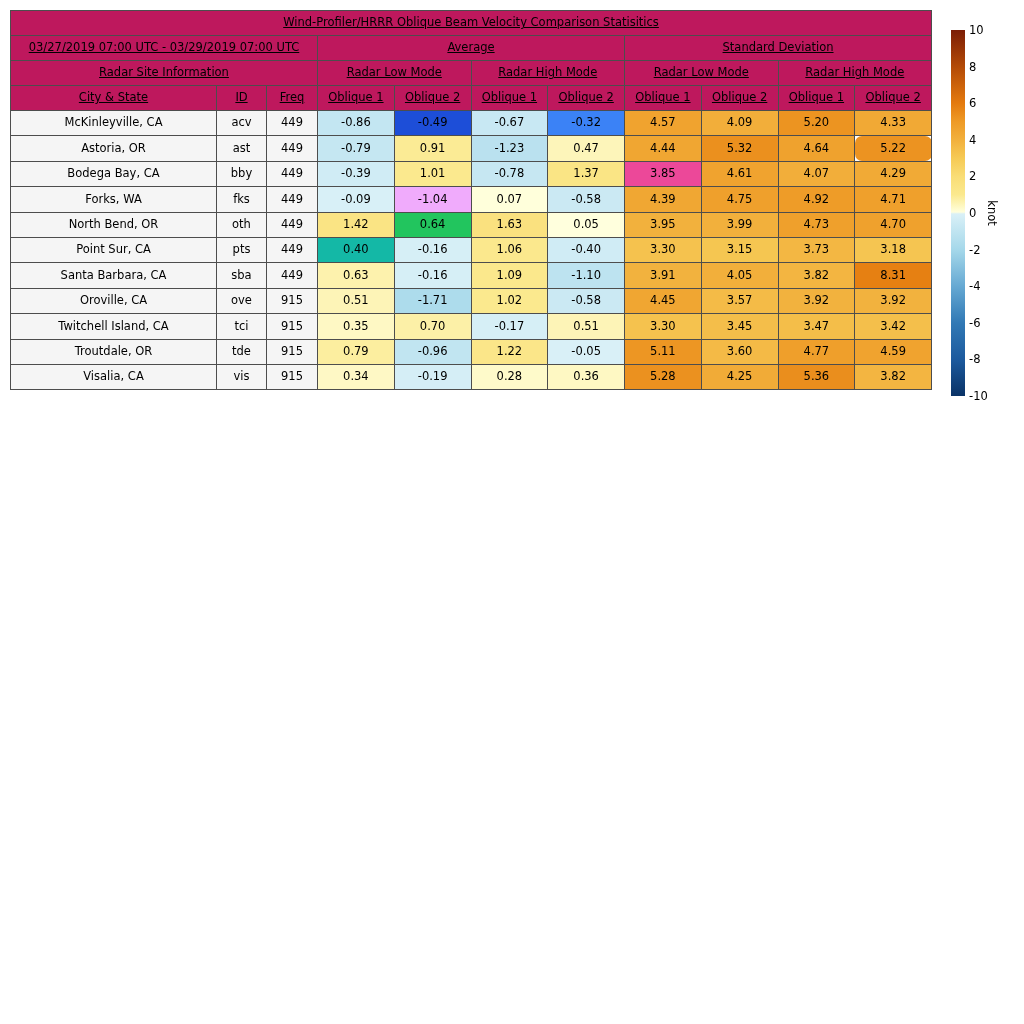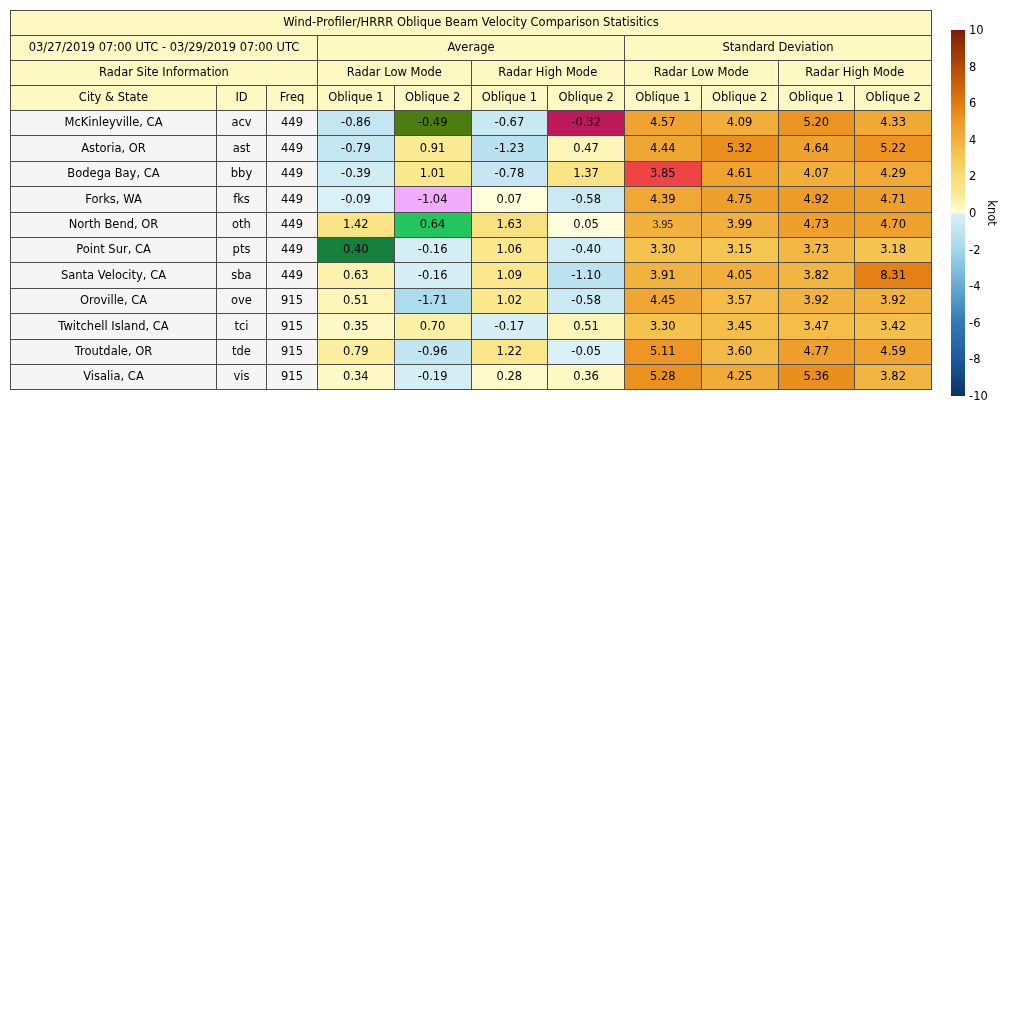--- a/index.html
+++ b/index.html
@@ -22,21 +22,21 @@
     font-size: 11.5px;
     line-height: 1;
     text-align: center;
     vertical-align: middle;
     padding: 0;
     overflow: hidden;
     white-space: nowrap;
   }
   tr.hrow td { height: 24px; }
   tr.drow td { height: 24.4px; }
-  .hdr { background: #fef9c3; }
+  .hdr { background: #be185d; text-decoration: underline; }
   .lbl { background: #f5f5f5; }
 
   .colorbar {
     position: absolute;
     left: 951px; top: 30px;
     width: 14px; height: 366px;
   }
   .cb-tick {
     position: absolute;
     left: 969px;
@@ -98,50 +98,50 @@
         <td class="hdr">Oblique 1</td>
         <td class="hdr">Oblique 2</td>
       </tr>
     </tbody>
     <tbody id="data-rows">
         <tr class="drow">
           <td class="lbl">McKinleyville, CA</td>
           <td class="lbl">acv</td>
           <td class="lbl">449</td>
           <td style="background: rgb(195, 230, 242);">-0.86</td>
-          <td style="background: #4d7c0f;">-0.49</td>
+          <td style="background: #1d4ed8;">-0.49</td>
           <td style="background: rgb(200, 232, 243);">-0.67</td>
-          <td style="background: #be185d; margin-top: 36px;">-0.32</td>
+          <td style="background: #3b82f6; margin-top: 36px;">-0.32</td>
           <td style="background: rgb(240, 163, 47);">4.57</td>
           <td style="background: rgb(242, 174, 58);">4.09</td>
           <td style="background: rgb(236, 148, 33);">5.20</td>
           <td style="background: rgb(241, 169, 53);">4.33</td>
         </tr>
         <tr class="drow">
           <td class="lbl">Astoria, OR</td>
           <td class="lbl">ast</td>
           <td class="lbl">449</td>
           <td style="background: rgb(197, 231, 242);">-0.79</td>
           <td style="background: rgb(251, 235, 149);">0.91</td>
           <td style="background: rgb(186, 225, 239);">-1.23</td>
           <td style="background: rgb(253, 245, 186);">0.47</td>
           <td style="background: rgb(240, 166, 50);">4.44</td>
           <td style="background: rgb(235, 144, 30);">5.32</td>
           <td style="background: rgb(239, 162, 46);">4.64</td>
-          <td style="background: rgb(236, 147, 33);">5.22</td>
+          <td style="background: rgb(236, 147, 33); border-radius: 7px;">5.22</td>
         </tr>
         <tr class="drow">
           <td class="lbl">Bodega Bay, CA</td>
           <td class="lbl">bby</td>
           <td class="lbl">449</td>
           <td style="background: rgb(208, 236, 245);">-0.39</td>
           <td style="background: rgb(251, 233, 142);">1.01</td>
           <td style="background: rgb(198, 231, 242);">-0.78</td>
           <td style="background: rgb(250, 229, 133);">1.37</td>
-          <td style="background: #ef4444; text-align: center;">3.85</td>
+          <td style="background: #ec4899; text-align: center;">3.85</td>
           <td style="background: rgb(240, 163, 47);">4.61</td>
           <td style="background: rgb(242, 174, 58);">4.07</td>
           <td style="background: rgb(241, 170, 54);">4.29</td>
         </tr>
         <tr class="drow">
           <td class="lbl">Forks, WA</td>
           <td class="lbl">fks</td>
           <td class="lbl">449</td>
           <td style="background: rgb(216, 240, 247);">-0.09</td>
           <td style="background: #f0abfc;">-1.04</td>
@@ -153,40 +153,40 @@
           <td style="background: rgb(239, 160, 44);">4.71</td>
         </tr>
         <tr class="drow">
           <td class="lbl">North Bend, OR</td>
           <td class="lbl">oth</td>
           <td class="lbl">449</td>
           <td style="background: rgb(250, 228, 132);">1.42</td>
           <td style="background: #22c55e;">0.64</td>
           <td style="background: rgb(250, 225, 127);">1.63</td>
           <td style="background: rgb(255, 255, 221);">0.05</td>
-          <td style="background: rgb(242, 177, 61); font-family: Liberation Serif, serif;">3.95</td>
+          <td style="background: rgb(242, 177, 61);">3.95</td>
           <td style="background: rgb(242, 176, 60);">3.99</td>
           <td style="background: rgb(239, 160, 44);">4.73</td>
           <td style="background: rgb(239, 161, 45);">4.70</td>
         </tr>
         <tr class="drow">
           <td class="lbl">Point Sur, CA</td>
           <td class="lbl">pts</td>
           <td class="lbl">449</td>
-          <td style="background: #15803d;">0.40</td>
+          <td style="background: #14b8a6;">0.40</td>
           <td style="background: rgb(214, 239, 246);">-0.16</td>
           <td style="background: rgb(251, 232, 141);">1.06</td>
           <td style="background: rgb(208, 236, 245);">-0.40</td>
           <td style="background: rgb(245, 194, 78);">3.30</td>
           <td style="background: rgb(245, 198, 81);">3.15</td>
           <td style="background: rgb(243, 183, 67);">3.73</td>
           <td style="background: rgb(245, 197, 81);">3.18</td>
         </tr>
         <tr class="drow">
-          <td class="lbl">Santa Velocity, CA</td>
+          <td class="lbl">Santa Barbara, CA</td>
           <td class="lbl">sba</td>
           <td class="lbl">449</td>
           <td style="background: rgb(253, 242, 173);">0.63</td>
           <td style="background: rgb(214, 239, 246);">-0.16</td>
           <td style="background: rgb(251, 232, 140);">1.09</td>
           <td style="background: rgb(189, 227, 240);">-1.10</td>
           <td style="background: rgb(242, 178, 62);">3.91</td>
           <td style="background: rgb(242, 175, 59);">4.05</td>
           <td style="background: rgb(243, 181, 65);">3.82</td>
           <td style="background: rgb(230, 128, 18);">8.31</td>

